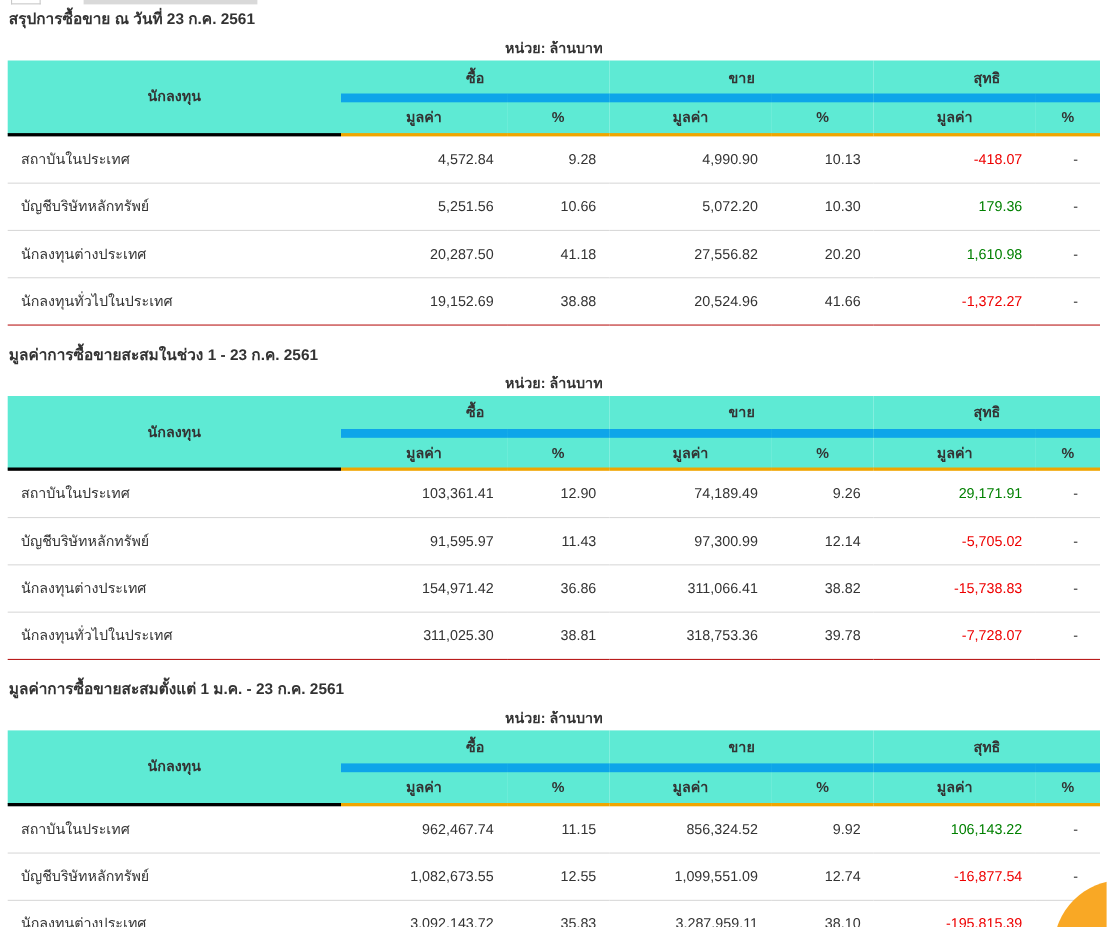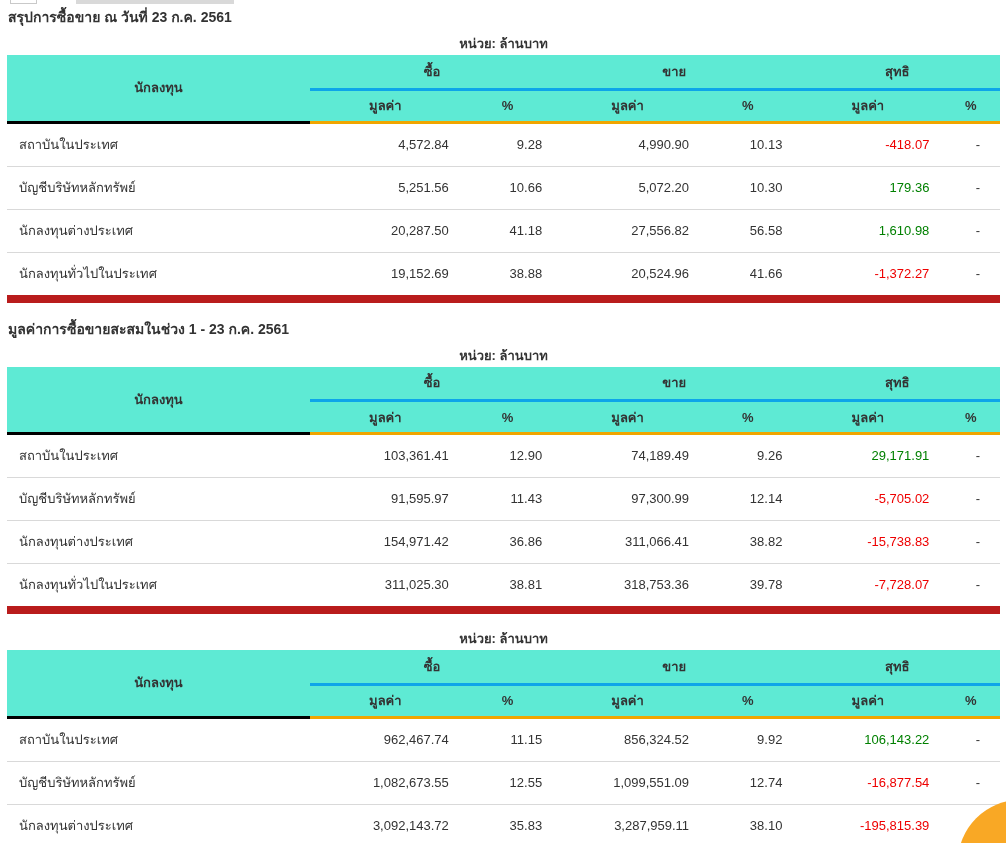--- a/index.html
+++ b/index.html
@@ -32,32 +32,32 @@
   }
   table { width: 100%; border-collapse: collapse; table-layout: fixed; }
   thead th {
     background: #5eead4; font-weight: bold; font-size: 13px; color: #333;
     padding: 0;
   }
   tr.group-row th { height: 34px; text-align: center; vertical-align: middle; }
   th.investor-head { vertical-align: middle; text-align: center; border-bottom: 3px solid #000000; }
   tr.sub-row th {
     height: 33px; text-align: center; vertical-align: middle;
-    border-top: 3px solid #0ea5e9;
+    border-top: 8px solid #0ea5e9;
     border-bottom: 3px solid #f0a500;
     margin-top: 40px;
   }
   tbody td {
     font-size: 13px; color: #333;
     padding: 10px 12px 11px 12px;
     border-bottom: 1px solid #d9d9d9;
     background: #ffffff;
     vertical-align: middle;
   }
-  tbody tr:last-child td { border-bottom: 8px solid #b91c1c; }
+  tbody tr:last-child td { border-bottom: 1px solid #b91c1c; }
   td.investor { text-align: left; padding-left: 12px; }
   td.num { text-align: right; }
   td.dash { padding-right: 20px; }
   td.net.pos { color: #008000; }
   td.net.neg { color: #ee0000; }
   .fab {
     position: absolute; left: 958px; top: 800px;
     width: 124px; height: 124px; border-radius: 50%;
     background: #f9a825;
   }
@@ -126,21 +126,21 @@
     <td class="num">5,072.20</td>
     <td class="num">10.30</td>
     <td class="num net pos">179.36</td>
     <td class="num dash">-</td>
   </tr>
           <tr>
     <td class="investor">นักลงทุนต่างประเทศ</td>
     <td class="num">20,287.50</td>
     <td class="num">41.18</td>
     <td class="num">27,556.82</td>
-    <td class="num">56.58</td>
+    <td class="num">20.20</td>
     <td class="num net pos">1,610.98</td>
     <td class="num dash">-</td>
   </tr>
           <tr>
     <td class="investor">นักลงทุนทั่วไปในประเทศ</td>
     <td class="num">19,152.69</td>
     <td class="num">38.88</td>
     <td class="num">20,524.96</td>
     <td class="num">41.66</td>
     <td class="num net neg">-1,372.27</td>
@@ -214,20 +214,21 @@
     <td class="num">318,753.36</td>
     <td class="num">39.78</td>
     <td class="num net neg">-7,728.07</td>
     <td class="num dash">-</td>
   </tr>
         </tbody>
     </table>
   </div>
 
   <div class="section">
+    <div class="section-title">มูลค่าการซื้อขายสะสมตั้งแต่ 1 ม.ค. - 23 ก.ค. 2561</div>
     <div class="unit-label">หน่วย: ล้านบาท</div>
     <table>
       <colgroup>
         <col class="c-investor">
           <col class="c-val">
           <col class="c-pct">
         <col class="c-val2">
           <col class="c-pct2">
           <col class="c-netval">
           <col class="c-netpct">

